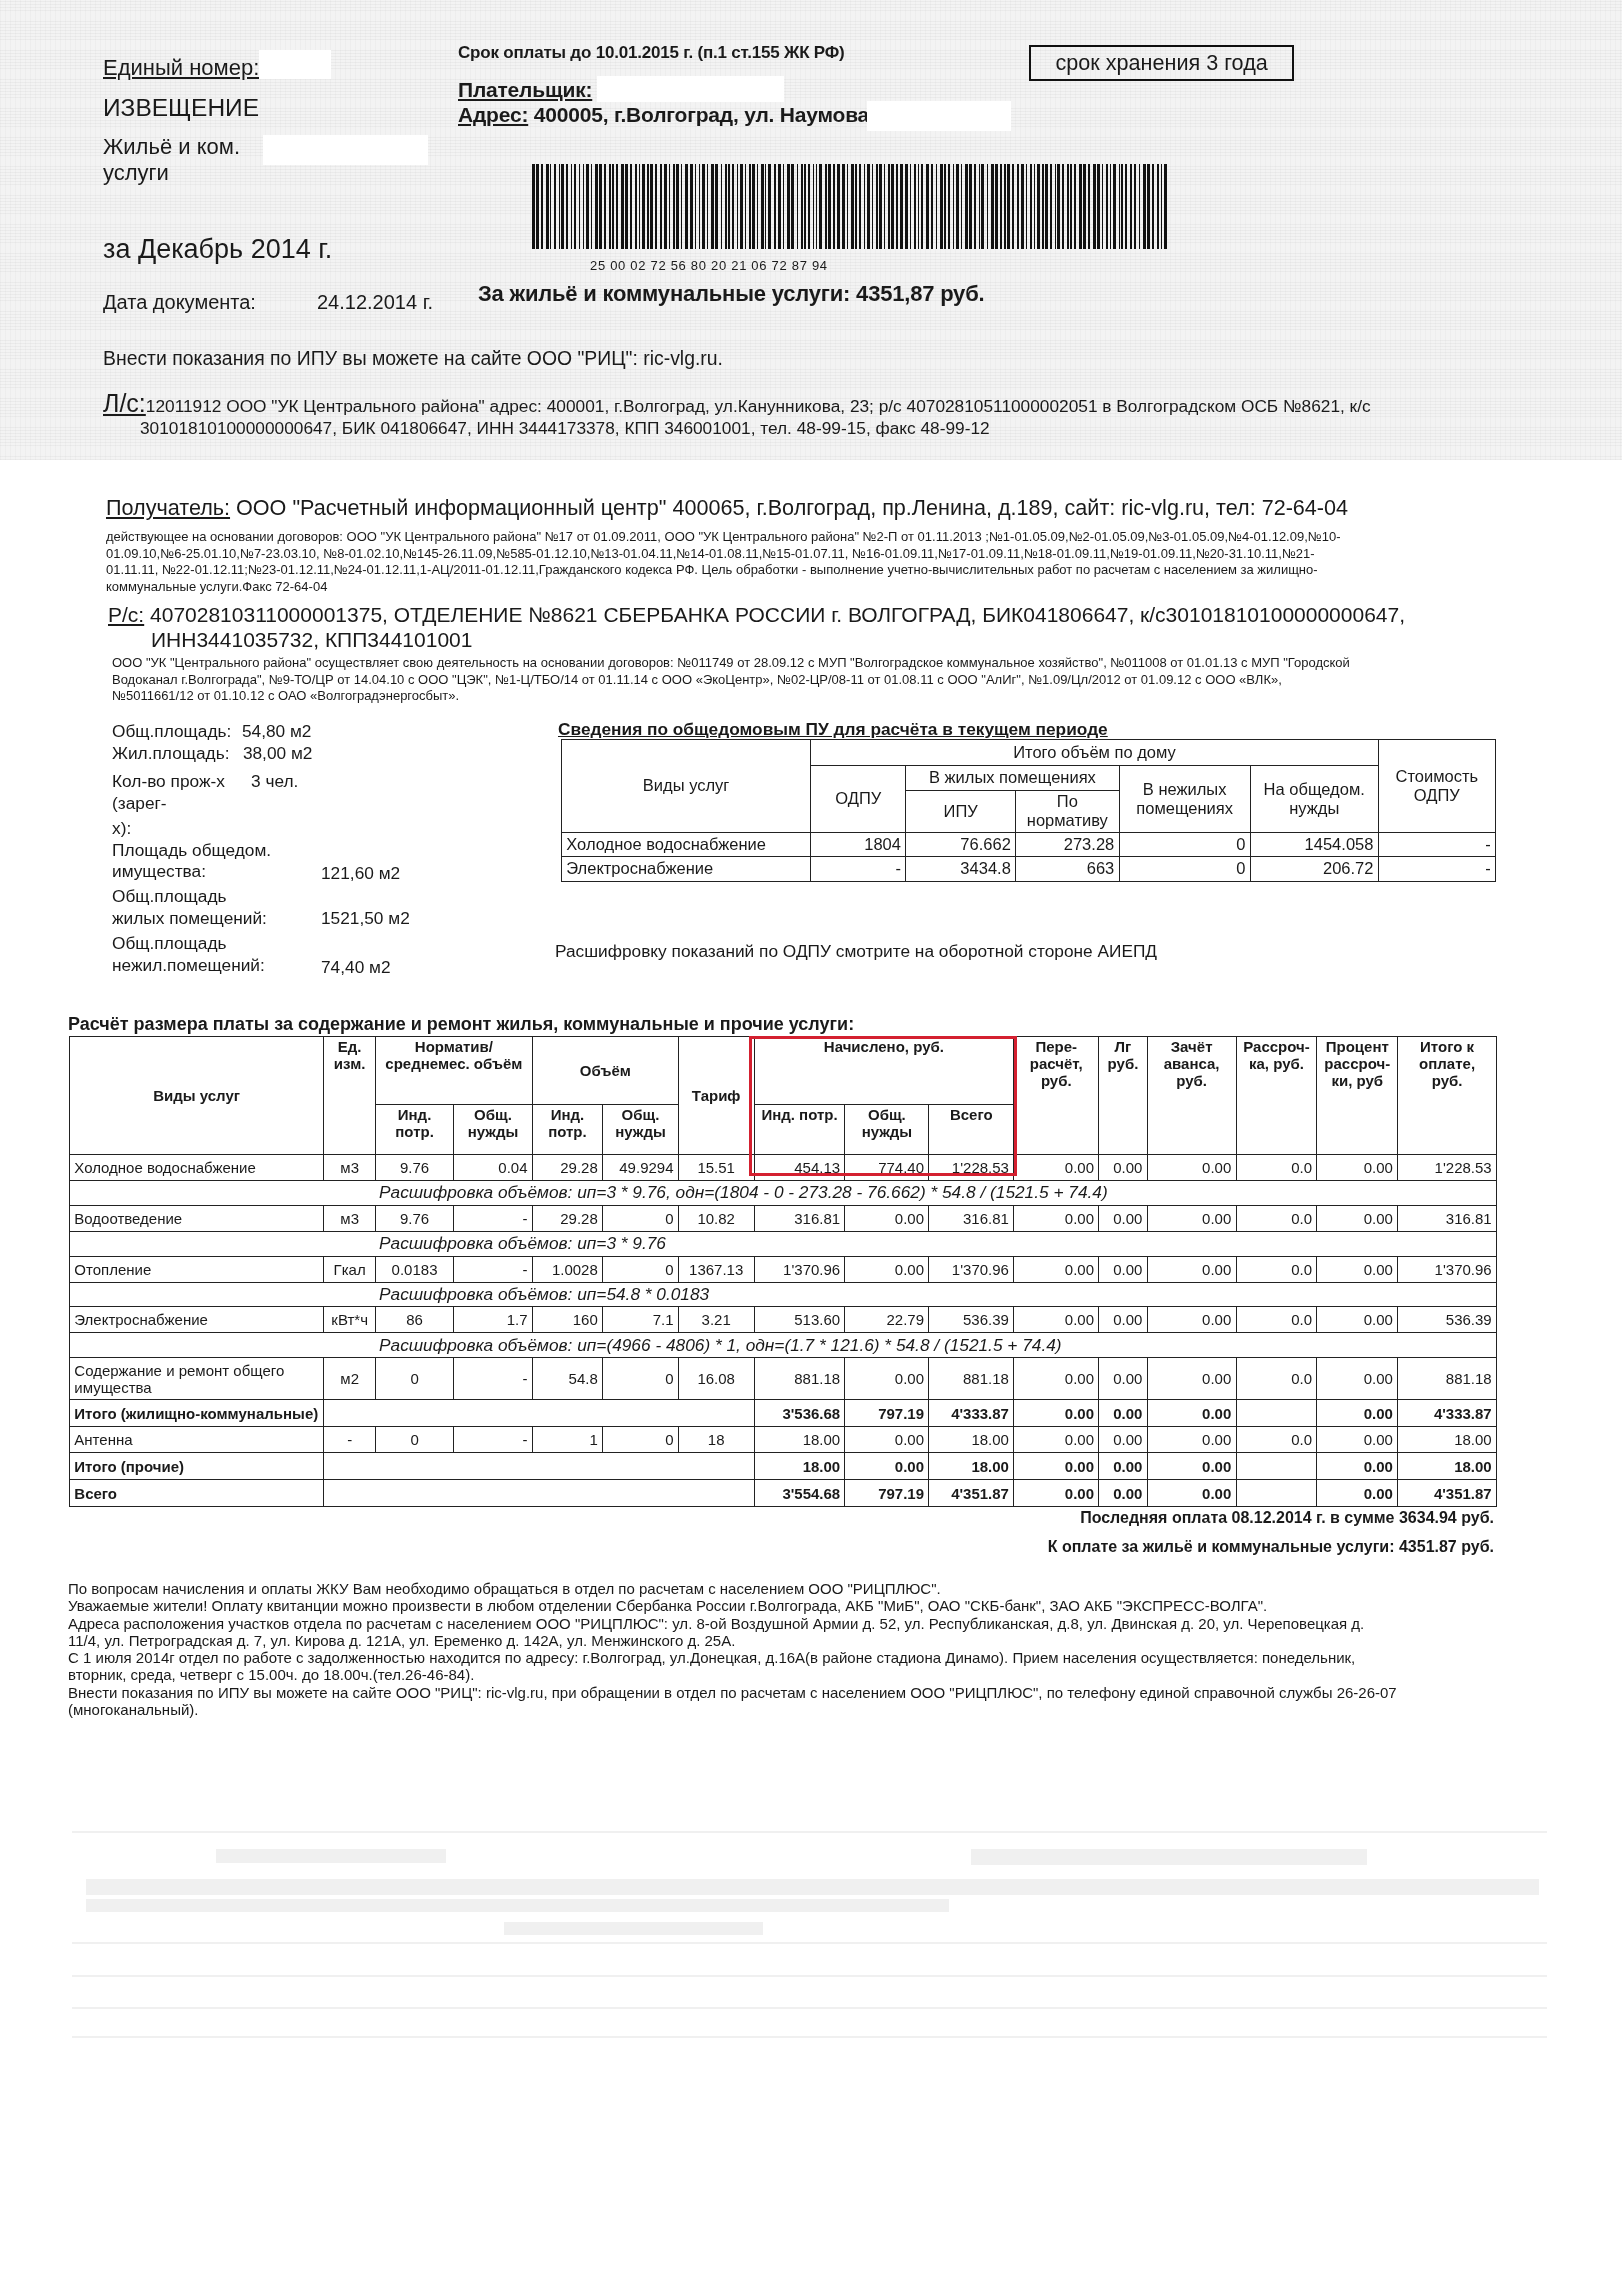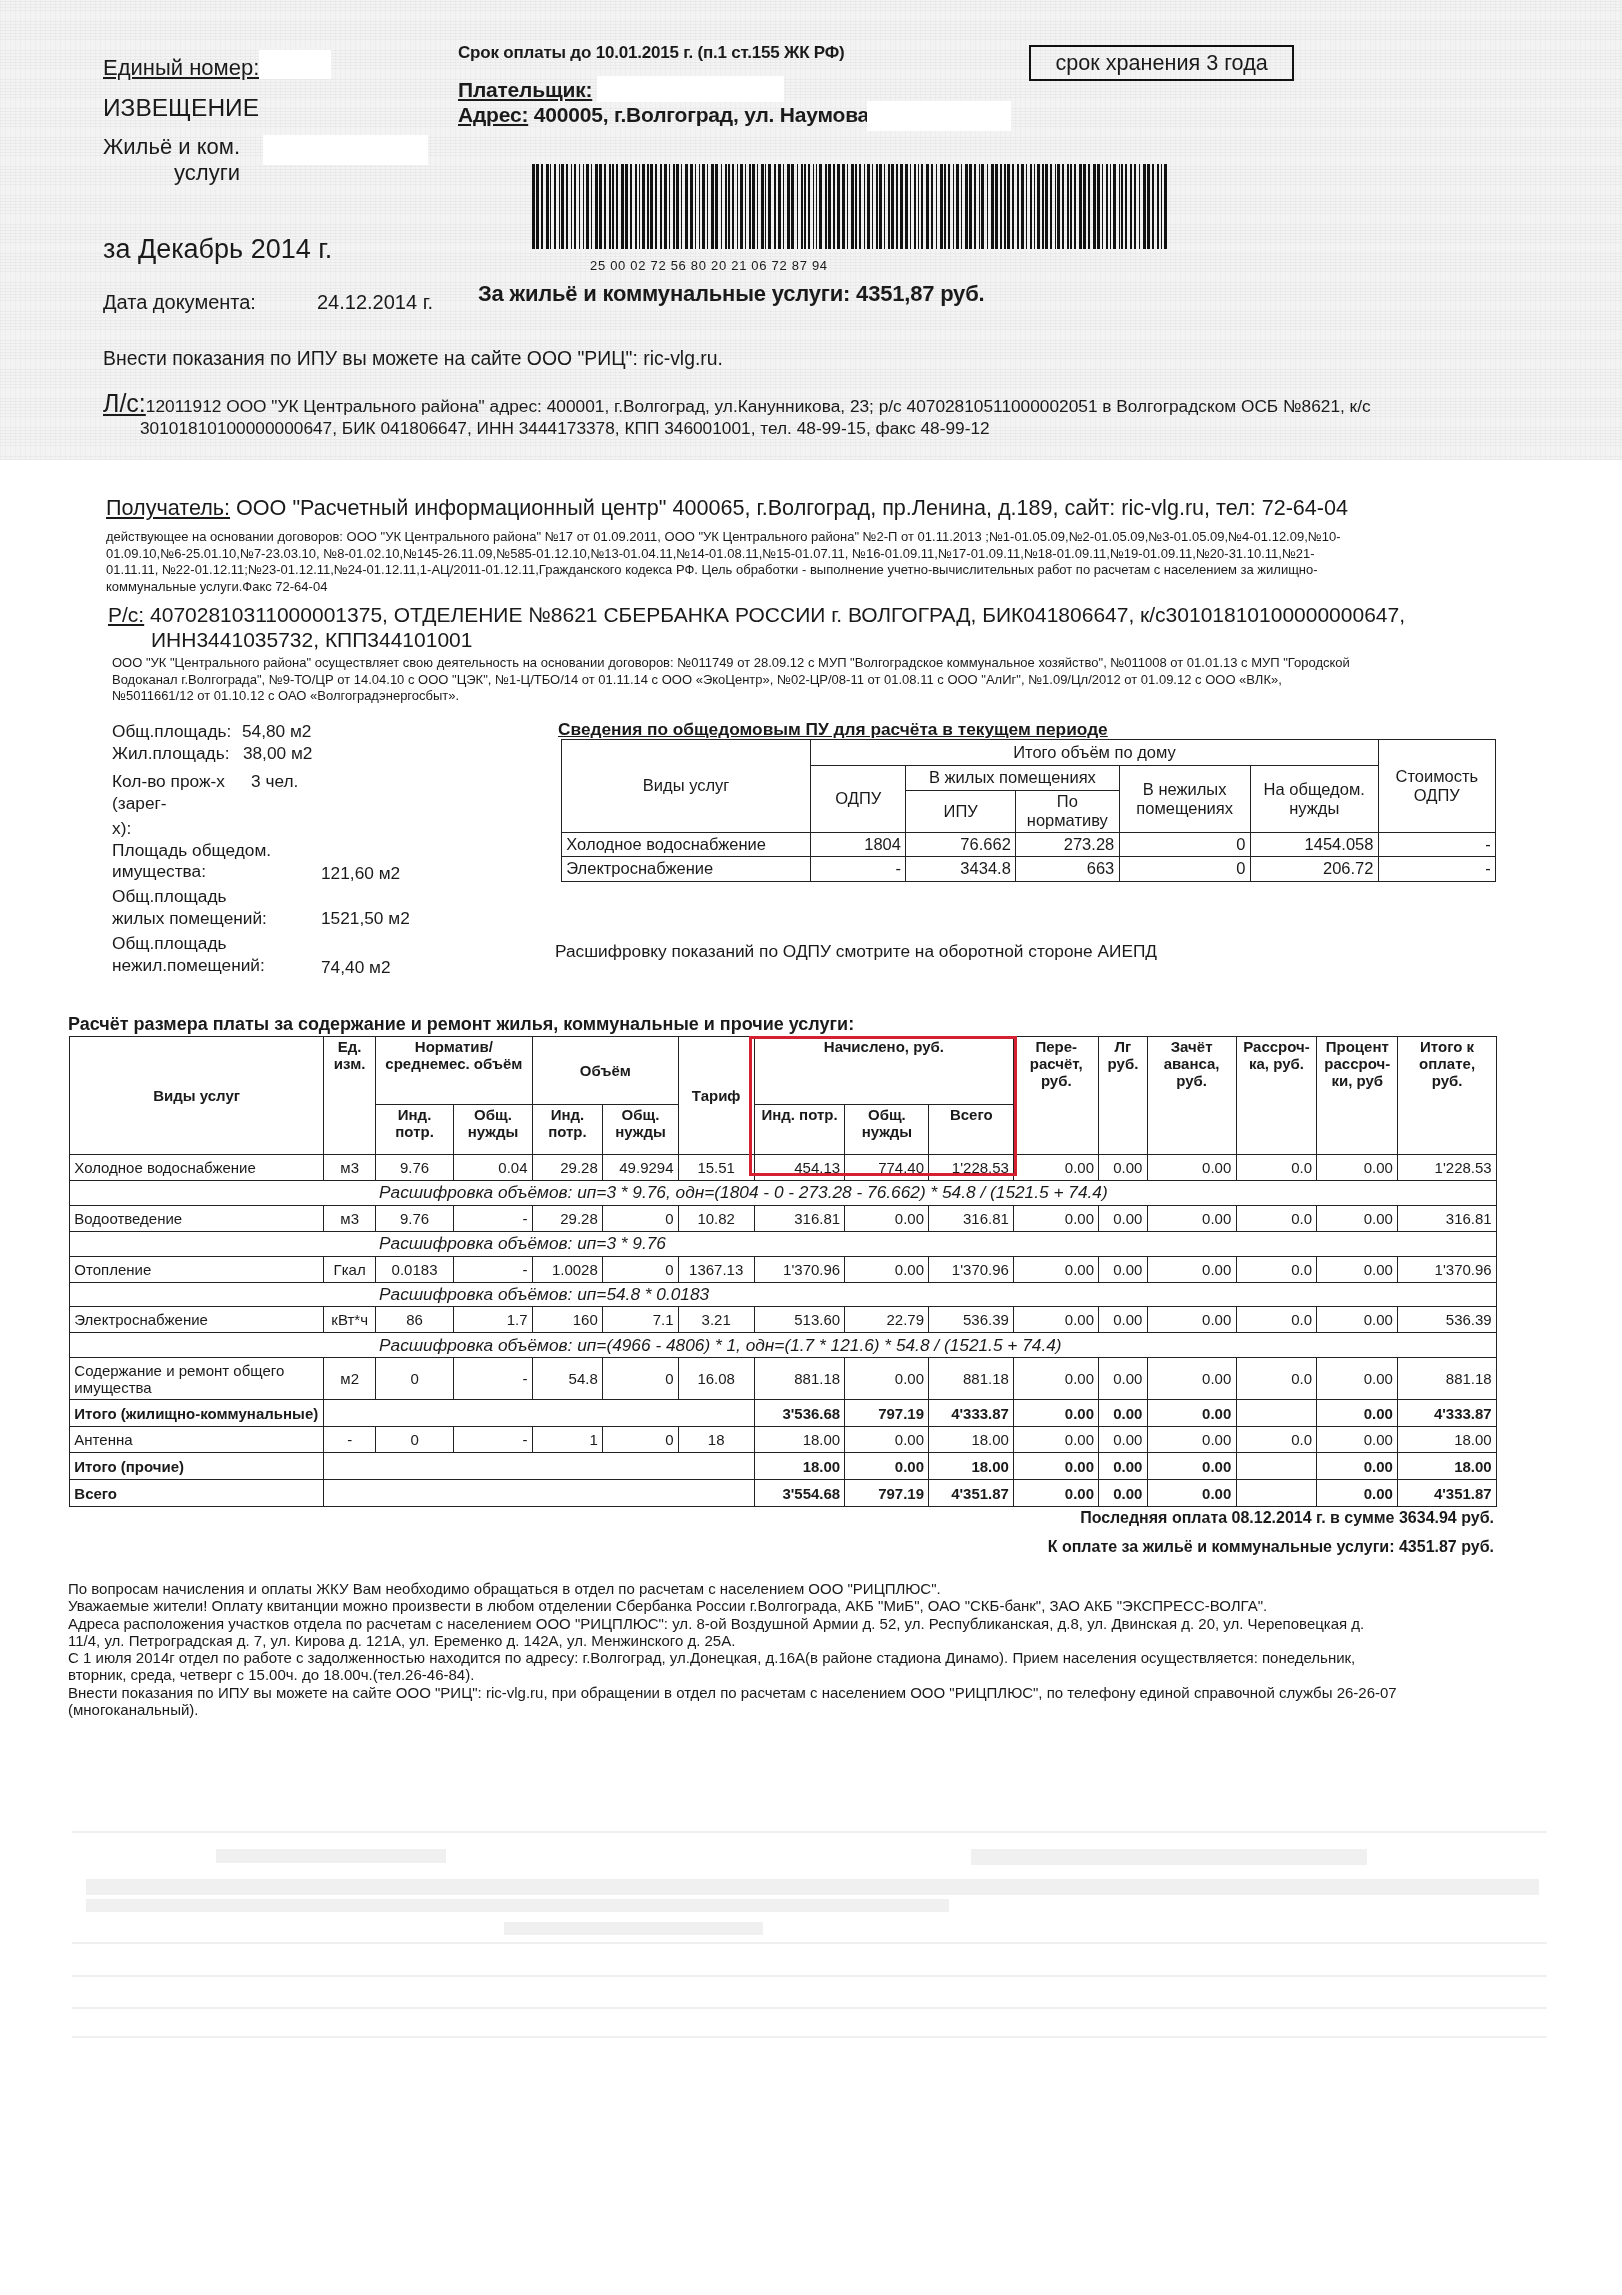--- a/index.html
+++ b/index.html
@@ -42,21 +42,21 @@
   .ghost{position:absolute;background:rgba(0,0,0,0.06);}
 </style>
 </head>
 <body>
 
 <div class="speckle"></div>
 
 <div class="abs h-label u" style="left:103px;top:55px;">Единый номер:</div>
 <div class="redact" style="left:259px;top:50px;width:72px;height:29px;"></div>
 <div class="abs h-label" style="left:103px;top:94px;font-size:24.5px;">ИЗВЕЩЕНИЕ</div>
-<div class="abs h-label" style="left:103px;top:134px;text-align:right;">
+<div class="abs h-label" style="left:103px;top:134px;">
   <div>Жильё и ком.</div>
   <div>услуги</div>
 </div>
 <div class="redact" style="left:263px;top:135px;width:165px;height:30px;"></div>
 <div class="abs h-big" style="left:103px;top:234px;">за Декабрь 2014 г.</div>
 <div class="abs h-label" style="left:103px;top:291px;font-size:20px;">Дата документа:</div>
 <div class="abs h-label" style="left:317px;top:291px;font-size:20px;">24.12.2014 г.</div>
 
 <div class="abs title-bold" style="left:458px;top:43px;">Срок оплаты до 10.01.2015 г. (п.1 ст.155 ЖК РФ)</div>
 <div class="abs storage-box" style="left:1029px;top:45px;">срок хранения 3 года</div>

